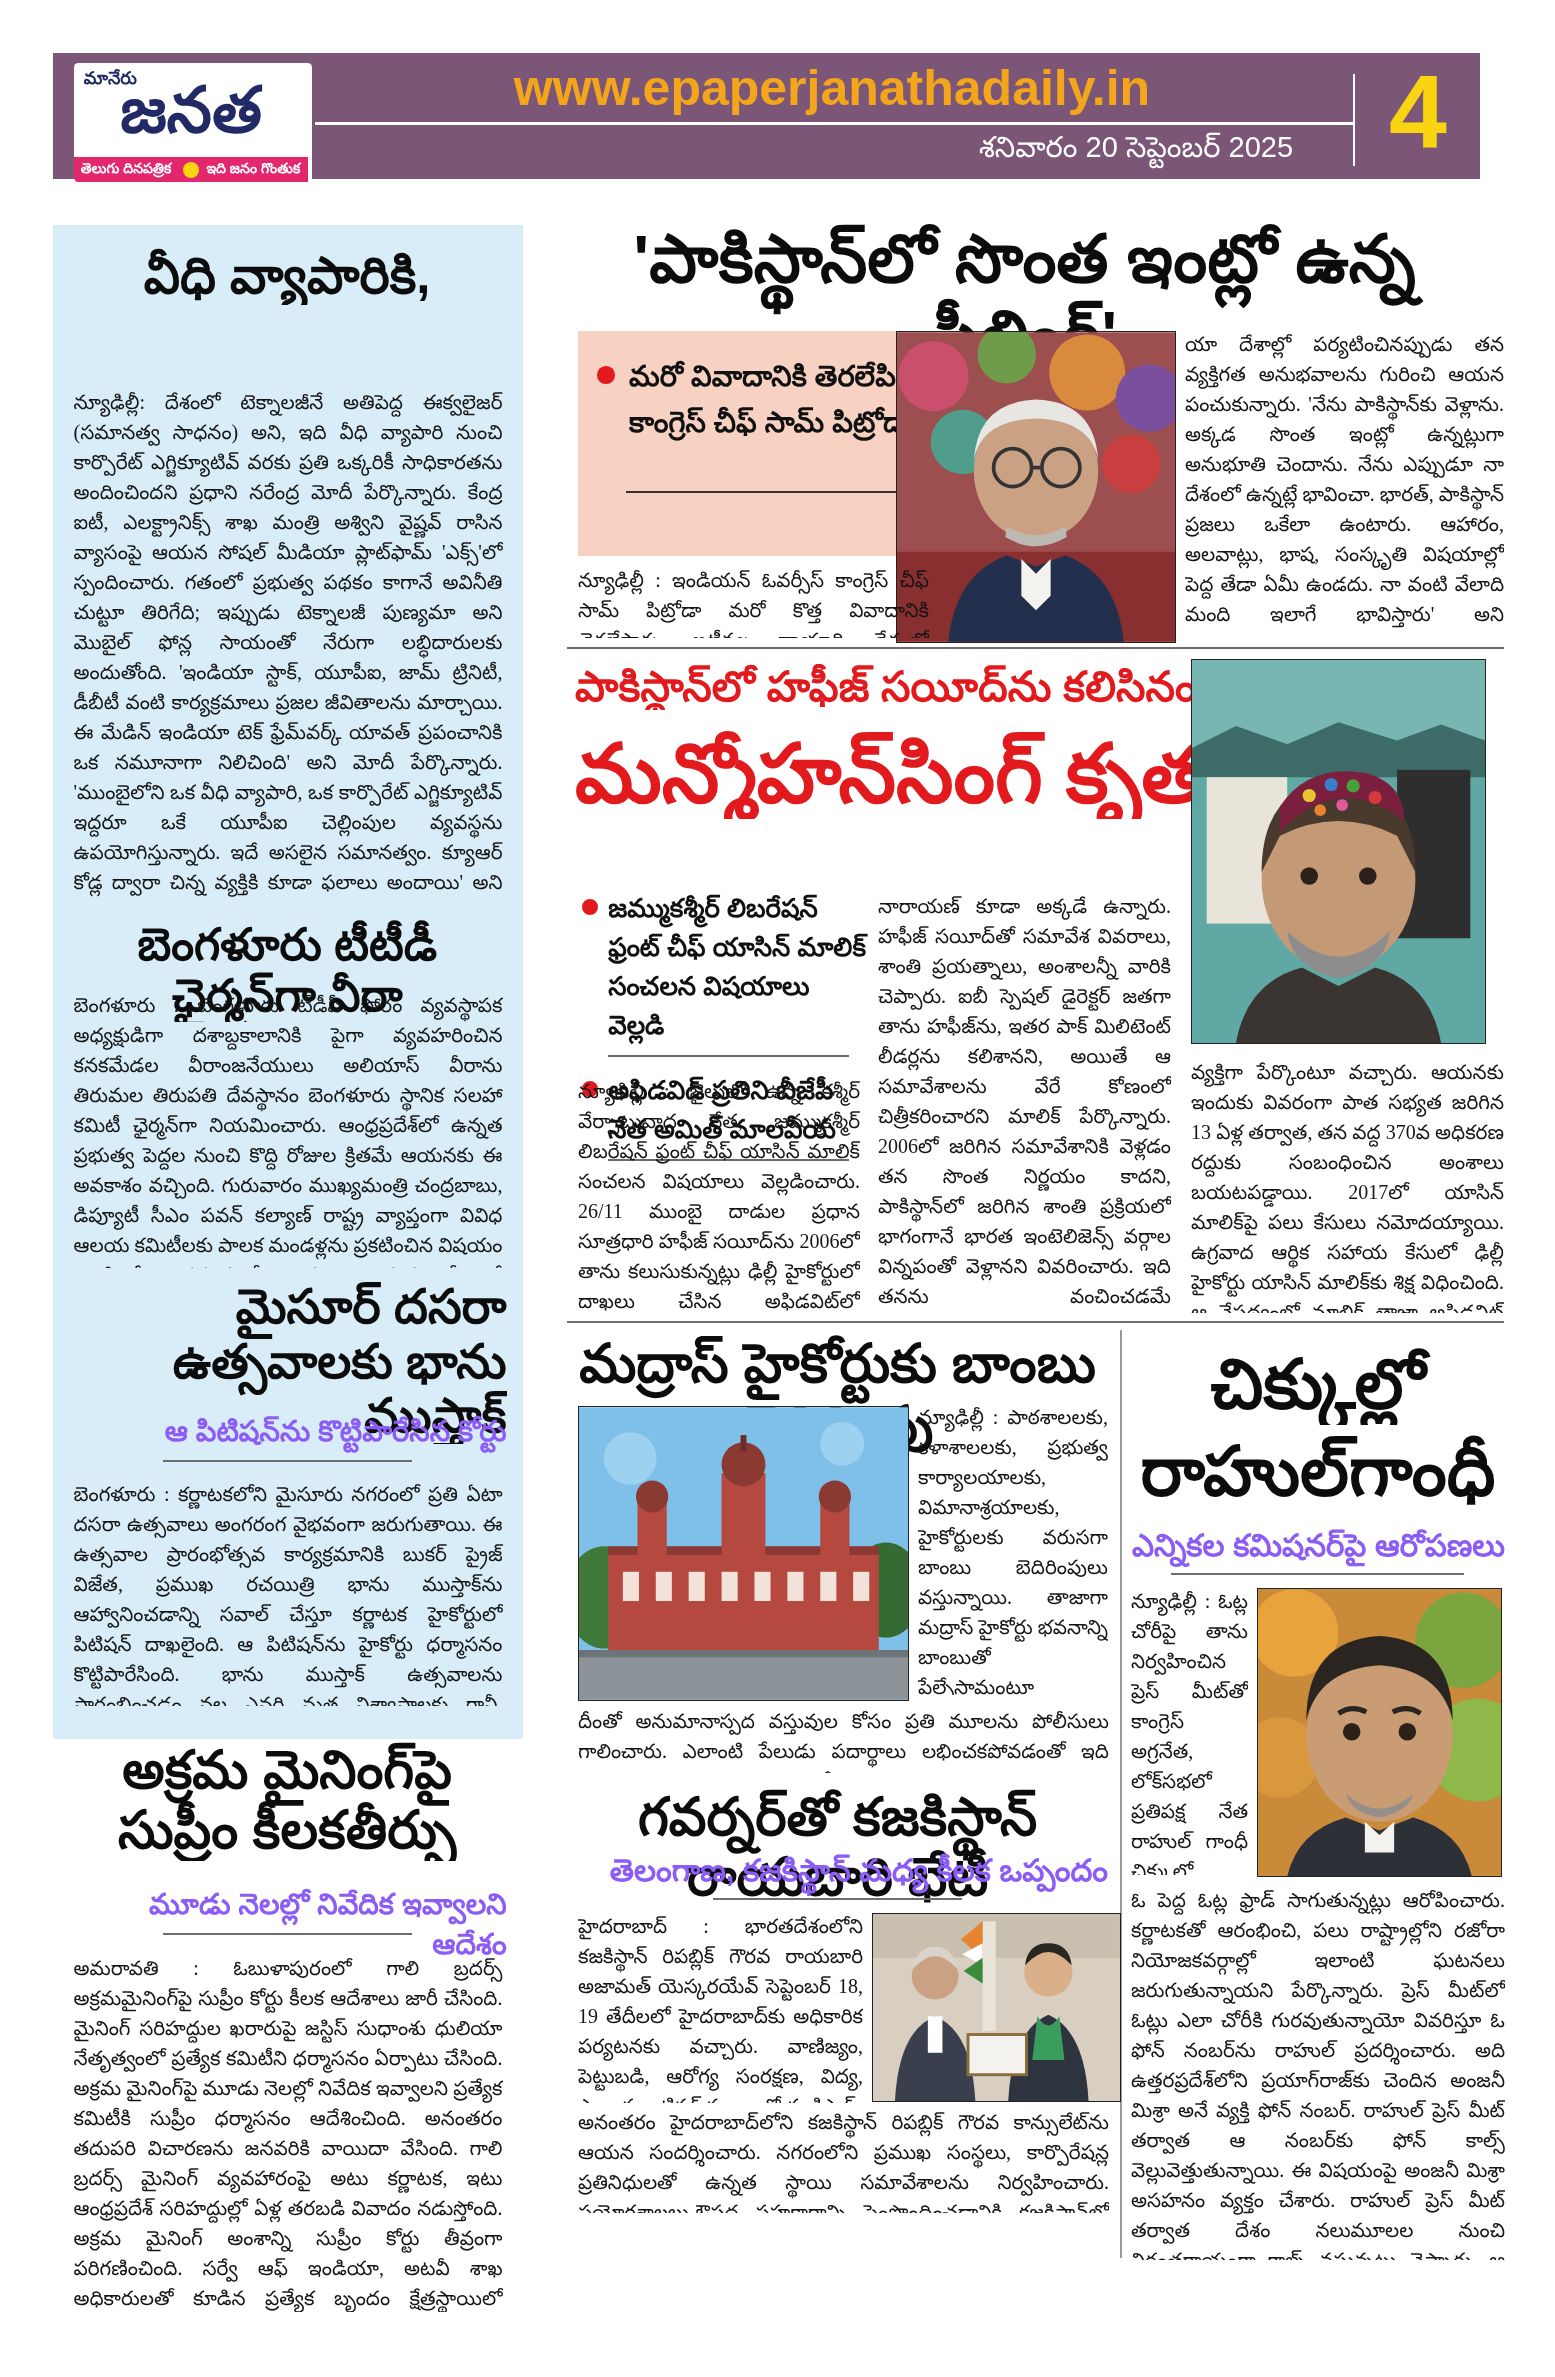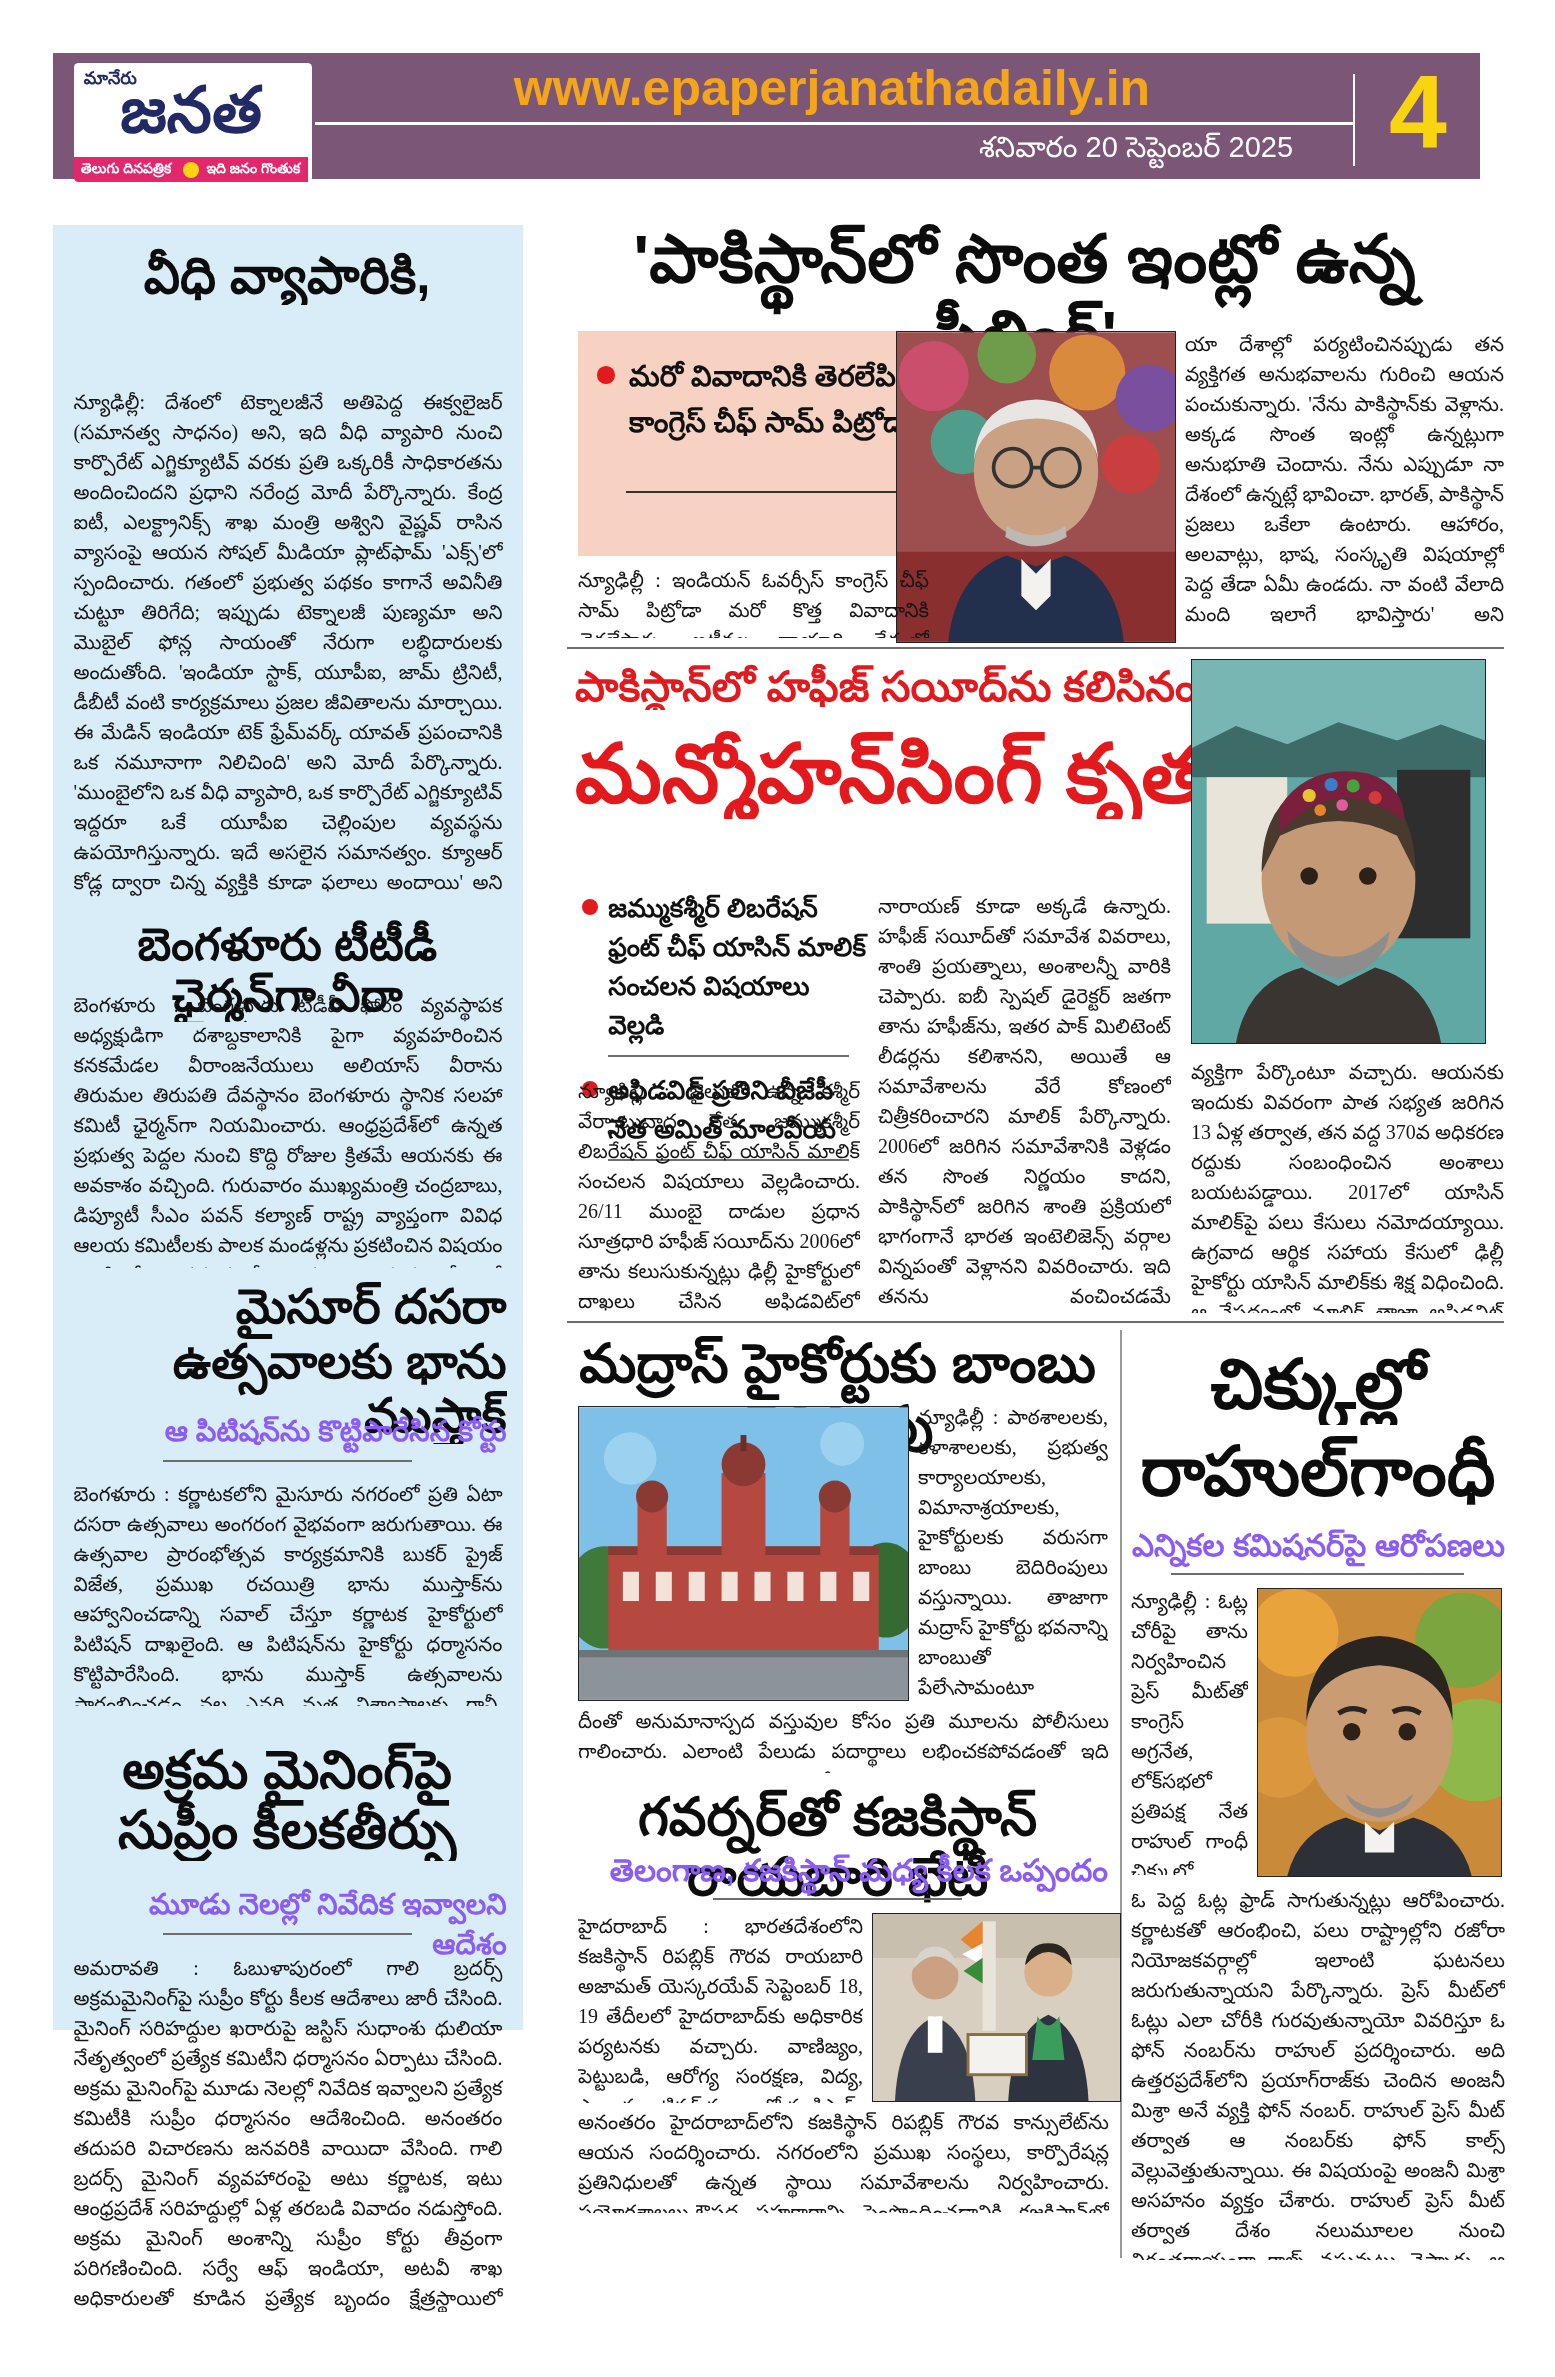--- a/index.html
+++ b/index.html
@@ -43,21 +43,21 @@
 
     <div class="abs" style="left:262px;top:69px;width:1038px;height:2.9px;background:#ffffff;"></div>
 
     <div class="abs" style="left:900px;top:78px;width:366px;text-align:center;font-size:29px;font-weight:normal;color:#ffffff;">శనివారం 20 సెప్టెంబర్ 2025</div>
 
     <div class="abs" style="left:1300px;top:20.5px;width:2.2px;height:92px;background:#ffffff;"></div>
 
     <div class="abs" style="left:1310px;top:1.5px;width:110px;text-align:center;font-size:104px;font-weight:bold;color:#f8d411;line-height:1.1;">4</div>
   </div>
 
-  <div class="abs left-panel" style="left:53px;top:225px;width:470px;height:1805px;">
+  <div class="abs left-panel" style="left:53px;top:225px;width:470px;height:1514px;">
 
     <div class="abs head-black" style="left:14.6px;top:22px;width:439px;font-size:51px;">
       <div>వీధి వ్యాపారికి,</div>
     </div>
     <div class="abs body-txt" style="left:20.5px;top:162px;width:429px;height:512px;">న్యూఢిల్లీ: దేశంలో టెక్నాలజీనే అతిపెద్ద ఈక్వలైజర్ (సమానత్వ సాధనం) అని, ఇది వీధి వ్యాపారి నుంచి కార్పొరేట్ ఎగ్జిక్యూటివ్ వరకు ప్రతి ఒక్కరికీ సాధికారతను అందించిందని ప్రధాని నరేంద్ర మోదీ పేర్కొన్నారు. కేంద్ర ఐటీ, ఎలక్ట్రానిక్స్ శాఖ మంత్రి అశ్విని వైష్ణవ్ రాసిన వ్యాసంపై ఆయన సోషల్ మీడియా ప్లాట్‌ఫామ్ 'ఎక్స్'లో స్పందించారు. గతంలో ప్రభుత్వ పథకం కాగానే అవినీతి చుట్టూ తిరిగేది; ఇప్పుడు టెక్నాలజీ పుణ్యమా అని మొబైల్ ఫోన్ల సాయంతో నేరుగా లబ్ధిదారులకు అందుతోంది. 'ఇండియా స్టాక్, యూపీఐ, జామ్ ట్రినిటీ, డీబీటీ వంటి కార్యక్రమాలు ప్రజల జీవితాలను మార్చాయి. ఈ మేడిన్ ఇండియా టెక్ ఫ్రేమ్‌వర్క్ యావత్ ప్రపంచానికి ఒక నమూనాగా నిలిచింది' అని మోదీ పేర్కొన్నారు. 'ముంబైలోని ఒక వీధి వ్యాపారి, ఒక కార్పొరేట్ ఎగ్జిక్యూటివ్ ఇద్దరూ ఒకే యూపీఐ చెల్లింపుల వ్యవస్థను ఉపయోగిస్తున్నారు. ఇదే అసలైన సమానత్వం. క్యూఆర్ కోడ్ల ద్వారా చిన్న వ్యక్తికి కూడా ఫలాలు అందాయి' అని అన్నారు. గుజరాత్ ముఖ్యమంత్రిగా ఉన్నప్పుడే పాలనలో డిజిటల్ విధానాలను అభివృద్ధి చేశానని, 2014లో ప్రధాని అయ్యాక గుజరాత్ అనుభవాన్ని దేశవ్యాప్తంగా అమలు చేశామని అన్నారు. దీనిలో భాగంగా ప్రపంచంలో అతిపెద్ద డిజిటల్ మౌలిక సదుపాయం 'ఇండియా స్టాక్'ను నిర్మించినట్లు తెలిపారు. జన్ ధన్-ఆధార్-మొబైల్ త్రయంతో 53 కోట్లకు పైగా ప్రజలను బ్యాంకింగ్ వ్యవస్థలోకి తీసుకురావడం వీలైందని వివరించారు. ఆధార్ ద్వారా 142 కోట్ల మందికి డిజిటల్ గుర్తింపు లభించిందని, ప్రత్యక్ష నగదు బదిలీ (డీబీటీ) విధానంతో దళారుల వ్యవస్థకు తెరపడిందని, దీనివల్ల ఇప్పటివరకు రూ. 4.3 లక్షల కోట్లకు పైగా ప్రజాధనం ఆదా అయిందని ఆయన తన వ్యాసంలో స్పష్టం చేశారు.</div>
 
     <div class="abs head-black" style="left:7.3px;top:694px;width:454px;font-size:45px;">బెంగళూరు టీటీడీ ఛైర్మన్‌గా వీరా</div>
     <div class="abs body-txt" style="left:20.5px;top:765px;width:429px;height:278px;">బెంగళూరు : బెంగళూరు టీడీపీ ఫోరం వ్యవస్థాపక అధ్యక్షుడిగా దశాబ్దకాలానికి పైగా వ్యవహరించిన కనకమేడల వీరాంజనేయులు అలియాస్ వీరాను తిరుమల తిరుపతి దేవస్థానం బెంగళూరు స్థానిక సలహా కమిటీ ఛైర్మన్‌గా నియమించారు. ఆంధ్రప్రదేశ్‌లో ఉన్నత ప్రభుత్వ పెద్దల నుంచి కొద్ది రోజుల క్రితమే ఆయనకు ఈ అవకాశం వచ్చింది. గురువారం ముఖ్యమంత్రి చంద్రబాబు, డిప్యూటీ సీఎం పవన్ కల్యాణ్ రాష్ట్ర వ్యాప్తంగా వివిధ ఆలయ కమిటీలకు పాలక మండళ్లను ప్రకటించిన విషయం తెలిసిందే. బెంగళూరులో తెలుగువారి ఆధ్వర్యంలో జరిగే ఉత్సవాలకు వీరా సేవలు అందించారు. పలు ఆధ్యాత్మిక, సాంస్కృతిక కార్యక్రమాలలో చురుకుగా పాల్గొంటూ తెలుగు భాషా పరిరక్షణకు కృషి చేస్తున్నారు. టీటీడీ బెంగళూరు కమిటీ బాధ్యతలు చేపట్టిన అనంతరం కల్యాణమండపం అభివృద్ధికి, భక్తుల సౌకర్యాల మెరుగుదలకు కృషి చేస్తానని వీరా తెలిపారు. ఈ నియామకంపై తోటి ఫోరం సభ్యులు ప్రత్యేకంగా వీరాను అభినందించారు.</div>
 
     <div class="abs head-black" style="left:14.6px;top:1055px;width:439px;font-size:48px;text-align:right;">

